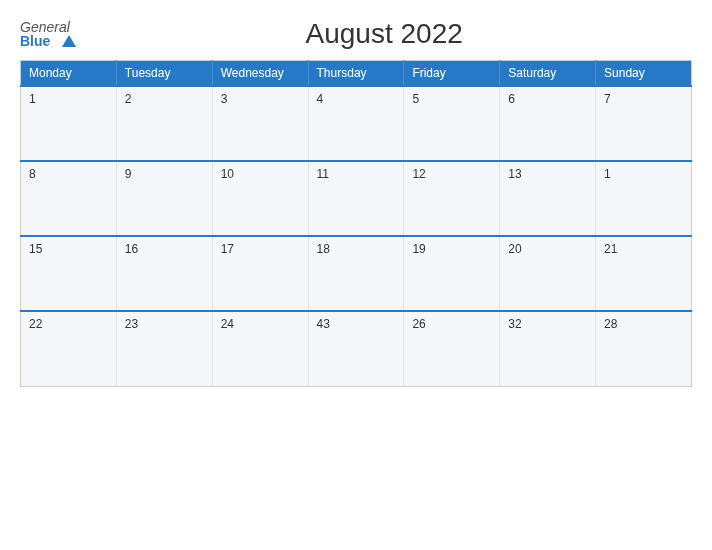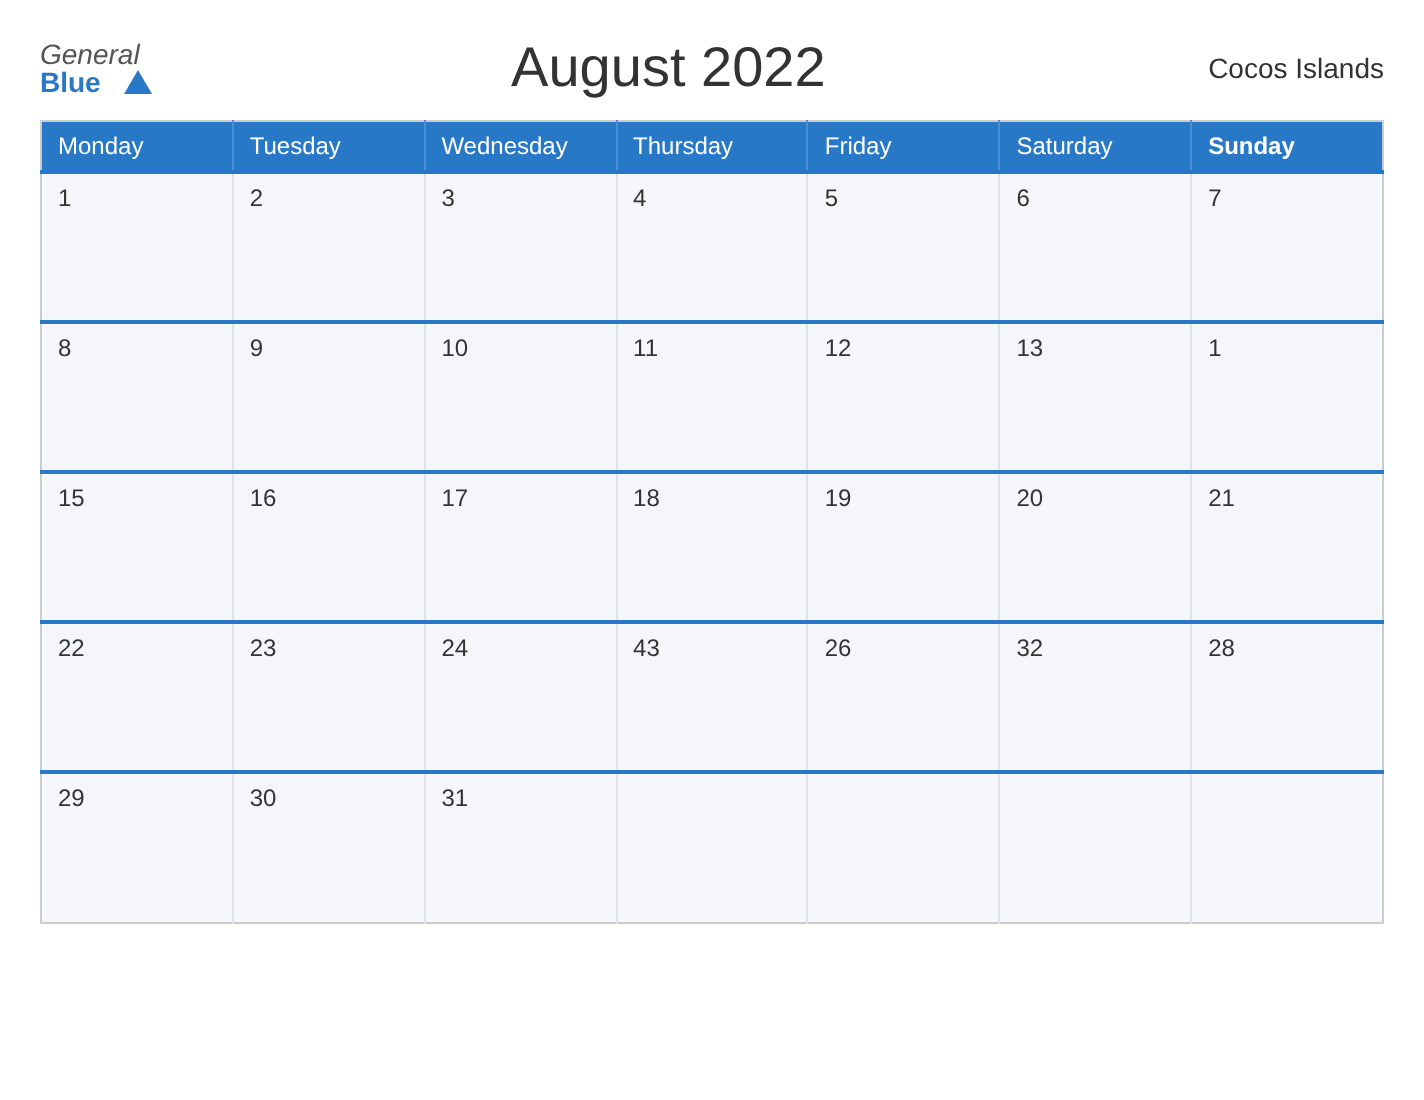--- a/index.html
+++ b/index.html
@@ -85,21 +85,20 @@
       color: #fff;
       font-size: 12px;
       font-weight: normal;
       padding: 5px 8px;
       text-align: left;
       border-right: 1px solid #4a90d9;
     }
 
     .calendar thead th:last-child {
       border-right: none;
-      font-weight: bold;
     }
 
     .calendar tbody tr {
       border-top: 2px solid #2878c8;
     }
 
     .calendar tbody td {
       background: #f4f6f9;
       vertical-align: top;
       padding: 5px 8px 30px 8px;
@@ -123,21 +122,20 @@
 
 <div class="header">
   <div class="logo">
     <span class="logo-general">General</span>
     <span class="logo-blue">
       <span>Blue</span>
       <span class="logo-triangle"></span>
     </span>
   </div>
   <div class="calendar-title">August 2022</div>
-  <div class="region-label">Cocos Islands</div>
 </div>
 
 <table class="calendar">
   <thead>
     <tr>
       <th>Monday</th>
       <th>Tuesday</th>
       <th>Wednesday</th>
       <th>Thursday</th>
       <th>Friday</th>
@@ -175,23 +173,14 @@
       </tr>
       <tr>
         <td>22</td>
         <td>23</td>
         <td>24</td>
         <td>43</td>
         <td>26</td>
         <td>32</td>
         <td>28</td>
       </tr>
-      <tr>
-        <td>29</td>
-        <td>30</td>
-        <td>31</td>
-        <td class="empty"></td>
-        <td class="empty"></td>
-        <td class="empty"></td>
-        <td class="empty"></td>
-      </tr>
     </tbody>
 </table>
 
 </body></html>

